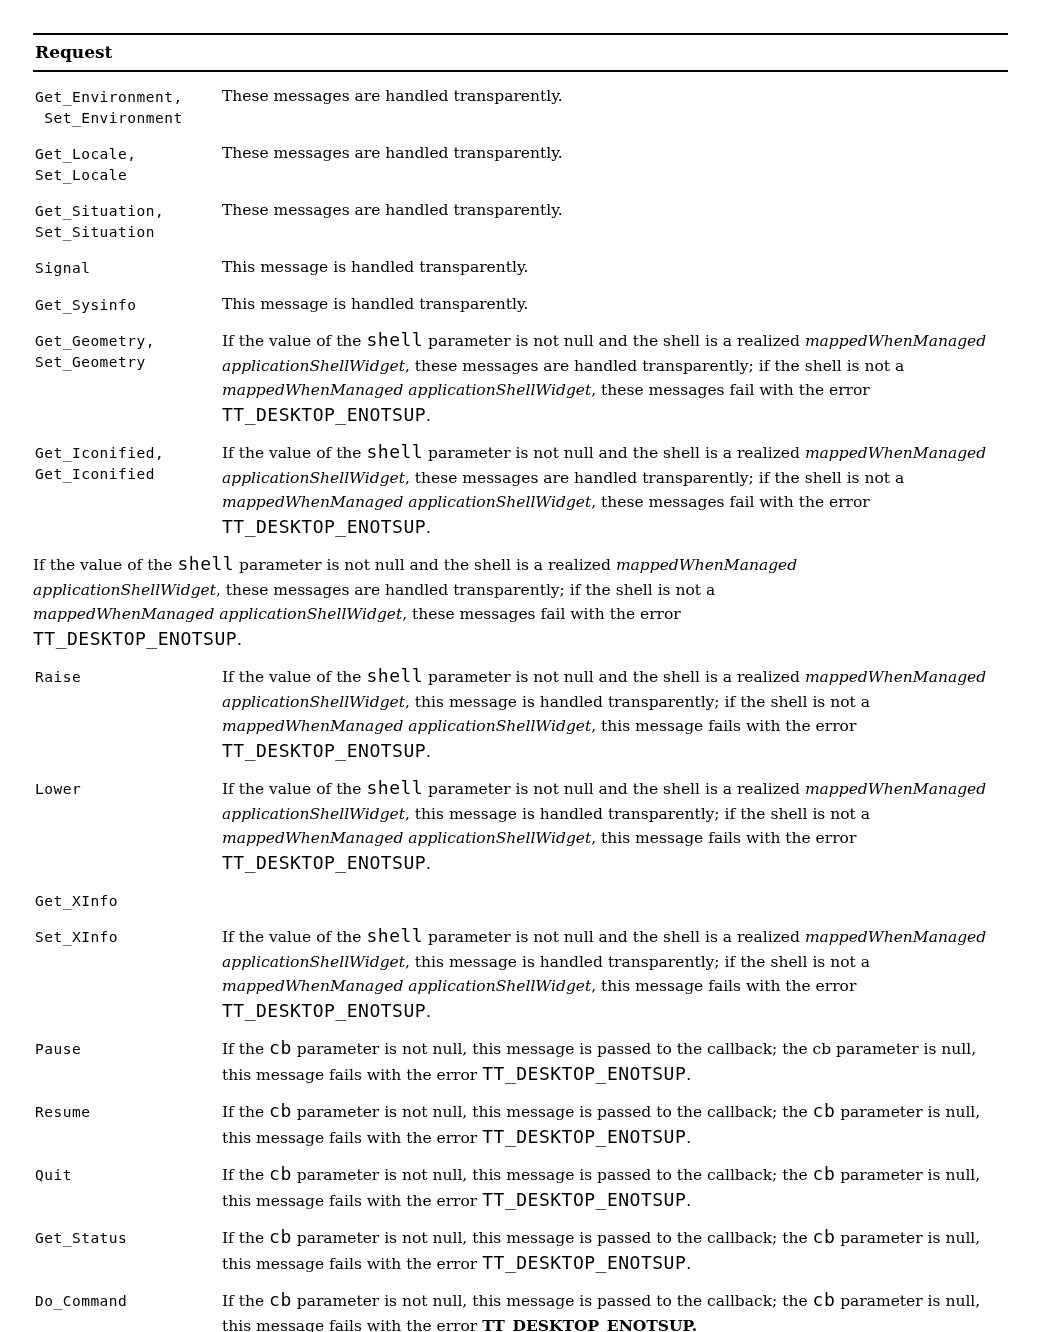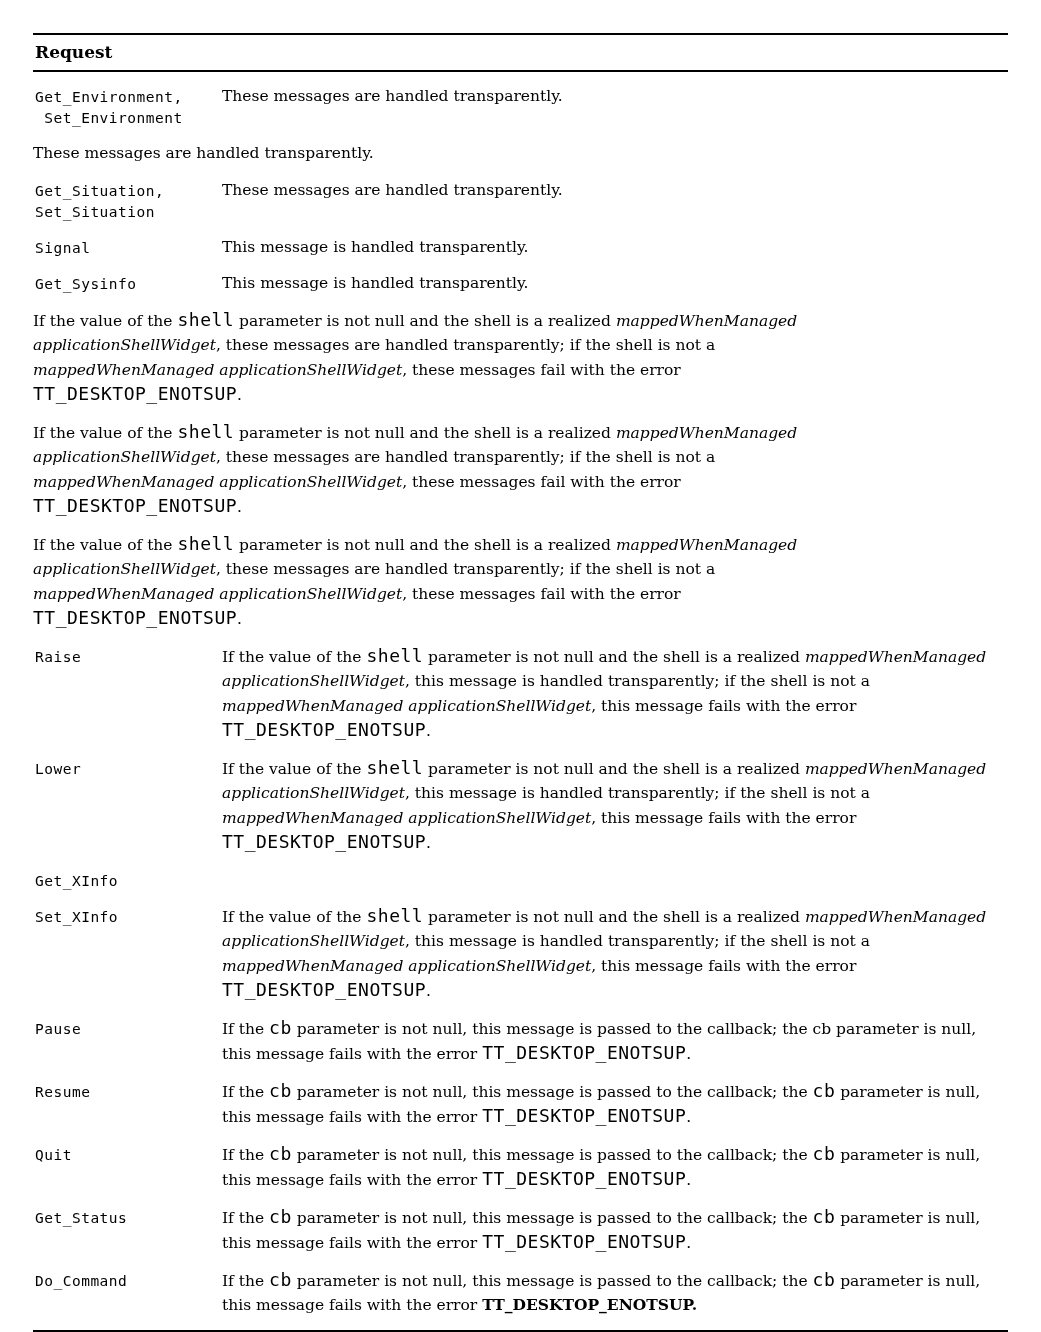--- a/index.html
+++ b/index.html
@@ -92,20 +92,24 @@
   <div>
   <div class="body-row">
     <div class="req-cell">
           <div class="req-line">Get_Environment,</div>
           <div class="req-line"> Set_Environment</div>
         </div>
     <div class="desc-cell"><span class="seg-r">These messages are handled transparently.</span></div>
   </div>
 
   <div class="body-row">
+    <div class="req-cell">
+          <div class="req-line">Get_Locale,</div>
+          <div class="req-line">Set_Locale</div>
+        </div>
     <div class="desc-cell"><span class="seg-r">These messages are handled transparently.</span></div>
   </div>
 
   <div class="body-row">
     <div class="req-cell">
           <div class="req-line">Get_Situation,</div>
           <div class="req-line">Set_Situation</div>
         </div>
     <div class="desc-cell"><span class="seg-r">These messages are handled transparently.</span></div>
   </div>
@@ -118,24 +122,32 @@
   </div>
 
   <div class="body-row">
     <div class="req-cell">
           <div class="req-line">Get_Sysinfo</div>
         </div>
     <div class="desc-cell"><span class="seg-r">This message is handled transparently.</span></div>
   </div>
 
   <div class="body-row">
+    <div class="req-cell">
+          <div class="req-line">Get_Geometry,</div>
+          <div class="req-line">Set_Geometry</div>
+        </div>
     <div class="desc-cell"><span class="seg-r">If the value of the </span><span class="seg-m">shell</span><span class="seg-r"> parameter is not null and the shell is a realized </span><span class="seg-i">mappedWhenManaged applicationShellWidget</span><span class="seg-r">, these messages are handled transparently; if the shell is not a </span><span class="seg-i">mappedWhenManaged applicationShellWidget</span><span class="seg-r">, these messages fail with the error </span><span class="seg-m">TT_DESKTOP_ENOTSUP</span><span class="seg-r">.</span></div>
   </div>
 
   <div class="body-row">
+    <div class="req-cell">
+          <div class="req-line">Get_Iconified,</div>
+          <div class="req-line">Get_Iconified</div>
+        </div>
     <div class="desc-cell"><span class="seg-r">If the value of the </span><span class="seg-m">shell</span><span class="seg-r"> parameter is not null and the shell is a realized </span><span class="seg-i">mappedWhenManaged applicationShellWidget</span><span class="seg-r">, these messages are handled transparently; if the shell is not a </span><span class="seg-i">mappedWhenManaged applicationShellWidget</span><span class="seg-r">, these messages fail with the error </span><span class="seg-m">TT_DESKTOP_ENOTSUP</span><span class="seg-r">.</span></div>
   </div>
 
   <div class="body-row">
     <div class="desc-cell"><span class="seg-r">If the value of the </span><span class="seg-m">shell</span><span class="seg-r"> parameter is not null and the shell is a realized </span><span class="seg-i">mappedWhenManaged applicationShellWidget</span><span class="seg-r">, these messages are handled transparently; if the shell is not a </span><span class="seg-i">mappedWhenManaged applicationShellWidget</span><span class="seg-r">, these messages fail with the error </span><span class="seg-m">TT_DESKTOP_ENOTSUP</span><span class="seg-r">.</span></div>
   </div>
 
   <div class="body-row">
     <div class="req-cell">
           <div class="req-line">Raise</div>

